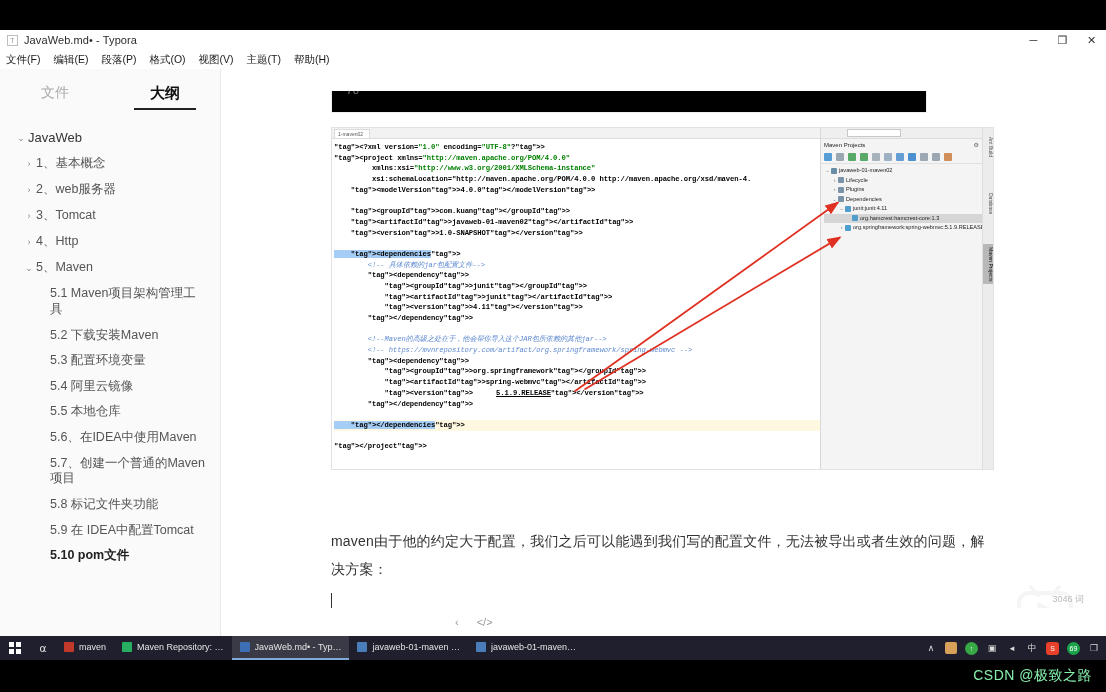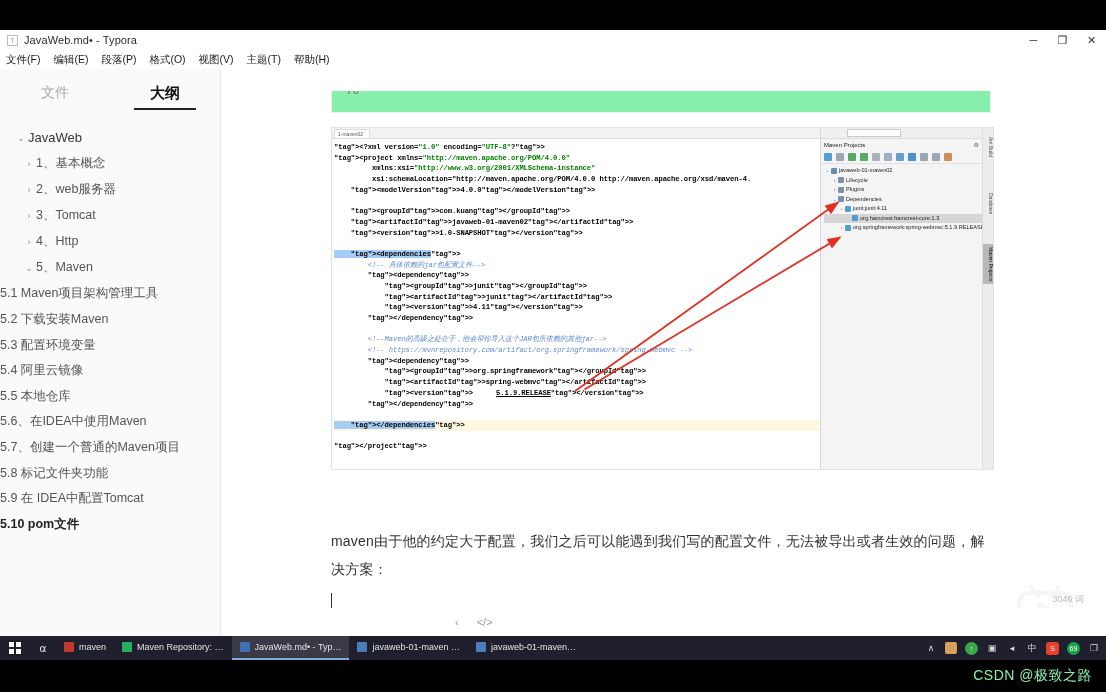--- a/index.html
+++ b/index.html
@@ -66,34 +66,34 @@
     padding: 5px 6px 5px 0; line-height: 1.25;
   }
   .caret {
     width: 14px; flex: 0 0 14px; text-align: center; color: #888; font-size: 9px;
     line-height: 16px; user-select: none;
   }
   .otl-label { flex: 1; }
   .lvl0 { padding-left: 14px; color: #333; }
   .lvl0 .otl-label { font-size: 13px; }
   .lvl1 { padding-left: 22px; }
-  .lvl2 { padding-right: 14px; }
+  .lvl2 { padding-left: 50px; padding-right: 14px; }
   .otl-row.bold .otl-label { font-weight: 700; color: #222; }
 
   
   #editor-pane {
     flex: 1; background: #fff; position: relative; overflow: hidden;
     display: flex; flex-direction: column;
   }
   .doc { flex: 1; position: relative; overflow: hidden; }
 
   
   .codeblock-top {
-    position: absolute; left: 110px; top: 22px; width: 660px; height: 22px;
-    background: #86efac; border: 1px solid #eee; border-top: none;
+    position: absolute; left: 110px; top: 22px; width: 596px; height: 22px;
+    background: #000000; border: 1px solid #eee; border-top: none;
     font-family: "Liberation Mono", "DejaVu Sans Mono", monospace;
     font-size: 11px; color: #777; padding-left: 14px; line-height: 14px;
     overflow: hidden;
   }
   .codeblock-top span { position: relative; top: -7px; }
 
   
   .shot {
     position: absolute; left: 110px; top: 58px; width: 663px; height: 343px;
     background: #fff; border: 1px solid #e2e2e2; overflow: hidden;

